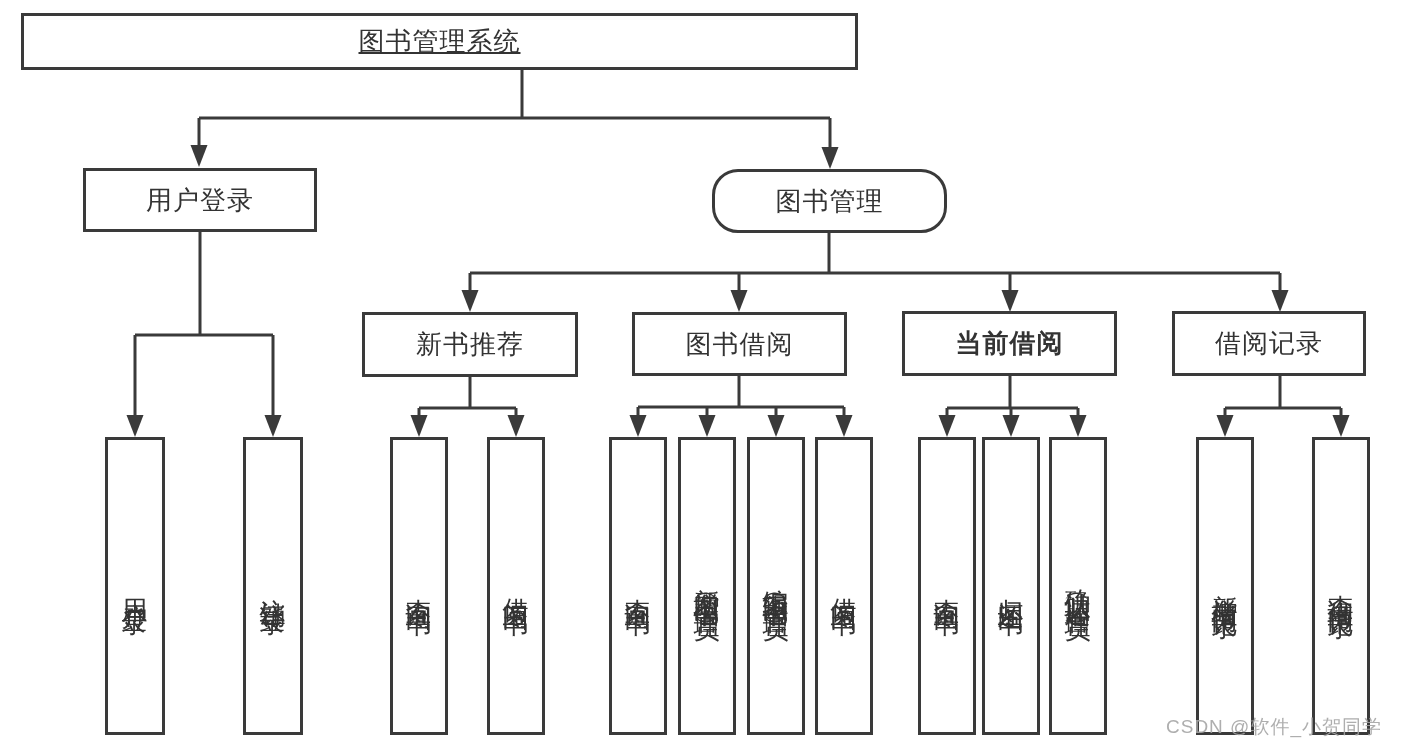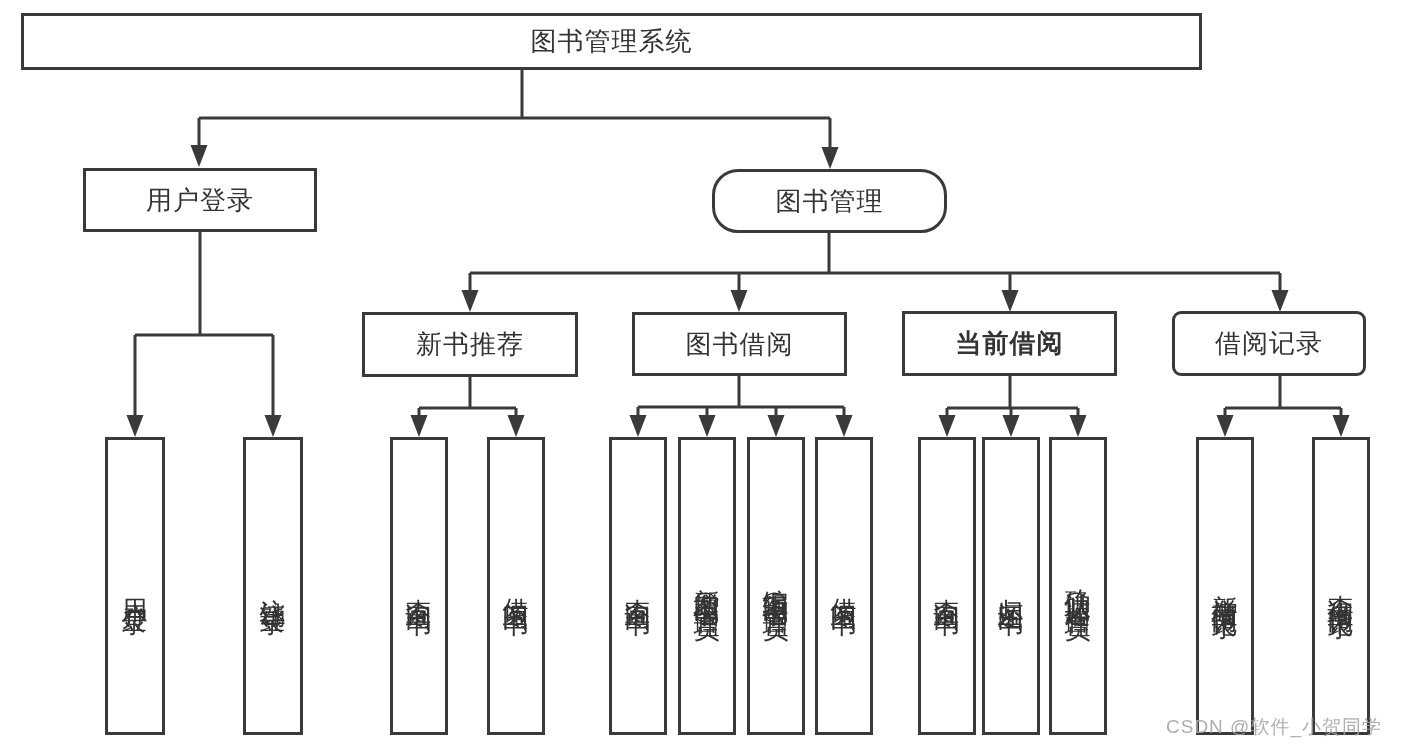--- a/index.html
+++ b/index.html
@@ -82,41 +82,41 @@
       <polygon points="767.5,415 784.5,415 776,437"></polygon>
       <polygon points="835.5,415 852.5,415 844,437"></polygon>
       <polygon points="938.5,415 955.5,415 947,437"></polygon>
       <polygon points="1002.5,415 1019.5,415 1011,437"></polygon>
       <polygon points="1069.5,415 1086.5,415 1078,437"></polygon>
       <polygon points="1216.5,415 1233.5,415 1225,437"></polygon>
       <polygon points="1332.5,415 1349.5,415 1341,437"></polygon>
     </g>
   </svg>
 
-  <div class="node" style="left:21px; top:13px; width:1181px; height:57px;">
+  <div class="node" style="left:21px; top:13px; width:837px; height:57px;text-decoration:underline;">
     <span>图书管理系统</span>
   </div>
 
   <div class="node" style="left:83px; top:168px; width:234px; height:64px;">
     <span>用户登录</span>
   </div>
   <div class="node" style="left:712px; top:169px; width:235px; height:64px;border-radius:26px;">
     <span>图书管理</span>
   </div>
 
   <div class="node" style="left:362px; top:312px; width:216px; height:65px;">
     <span>新书推荐</span>
   </div>
   <div class="node" style="left:632px; top:312px; width:215px; height:64px;">
     <span>图书借阅</span>
   </div>
   <div class="node" style="left:902px; top:311px; width:215px; height:65px;font-weight:bold;">
     <span>当前借阅</span>
   </div>
-  <div class="node" style="left:1172px; top:311px; width:194px; height:65px;border-radius:9px;">
+  <div class="node" style="left:1172px; top:311px; width:194px; height:65px;">
     <span>借阅记录</span>
   </div>
 
   <div class="node leaf" style="left:105px; top:437px; width:60px; height:298px;">
     <span>用户登录</span>
   </div>
   <div class="node leaf" style="left:243px; top:437px; width:60px; height:298px;">
     <span>注销登录</span>
   </div>
 

